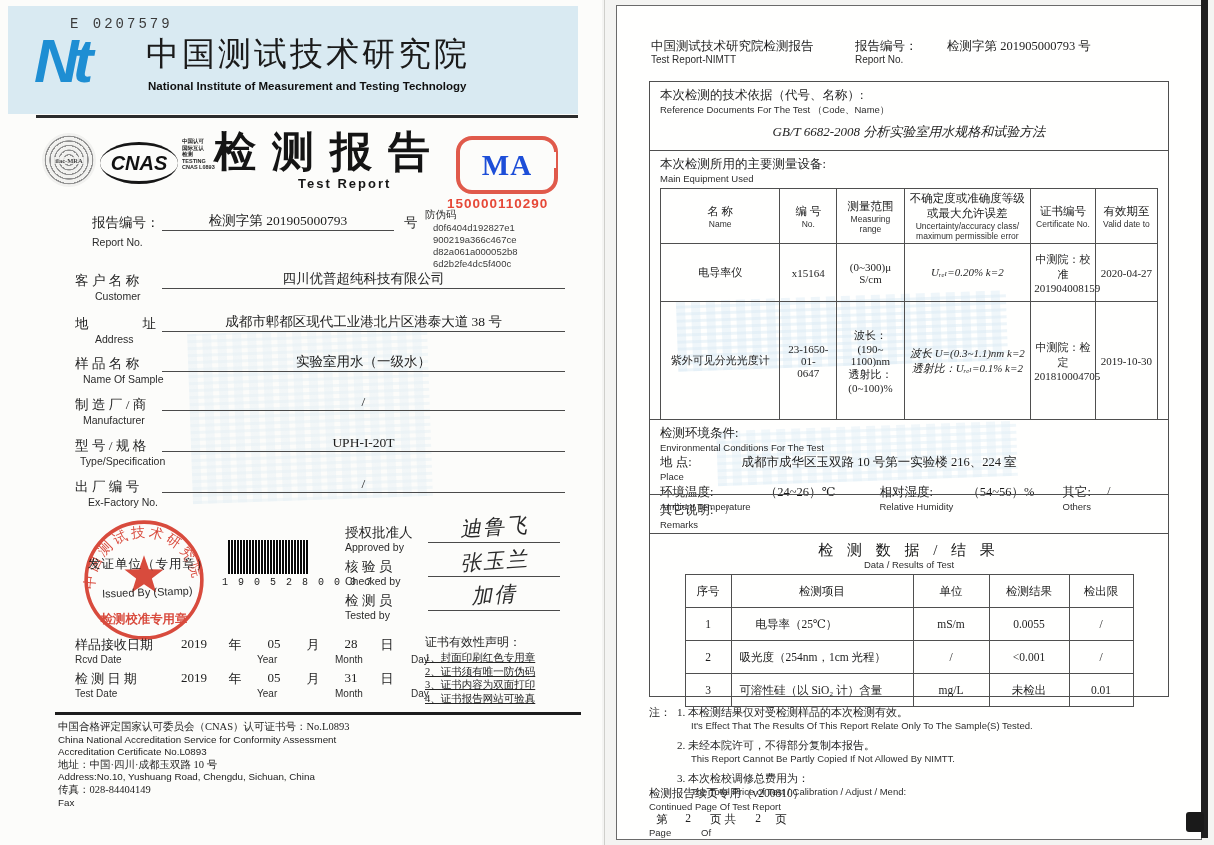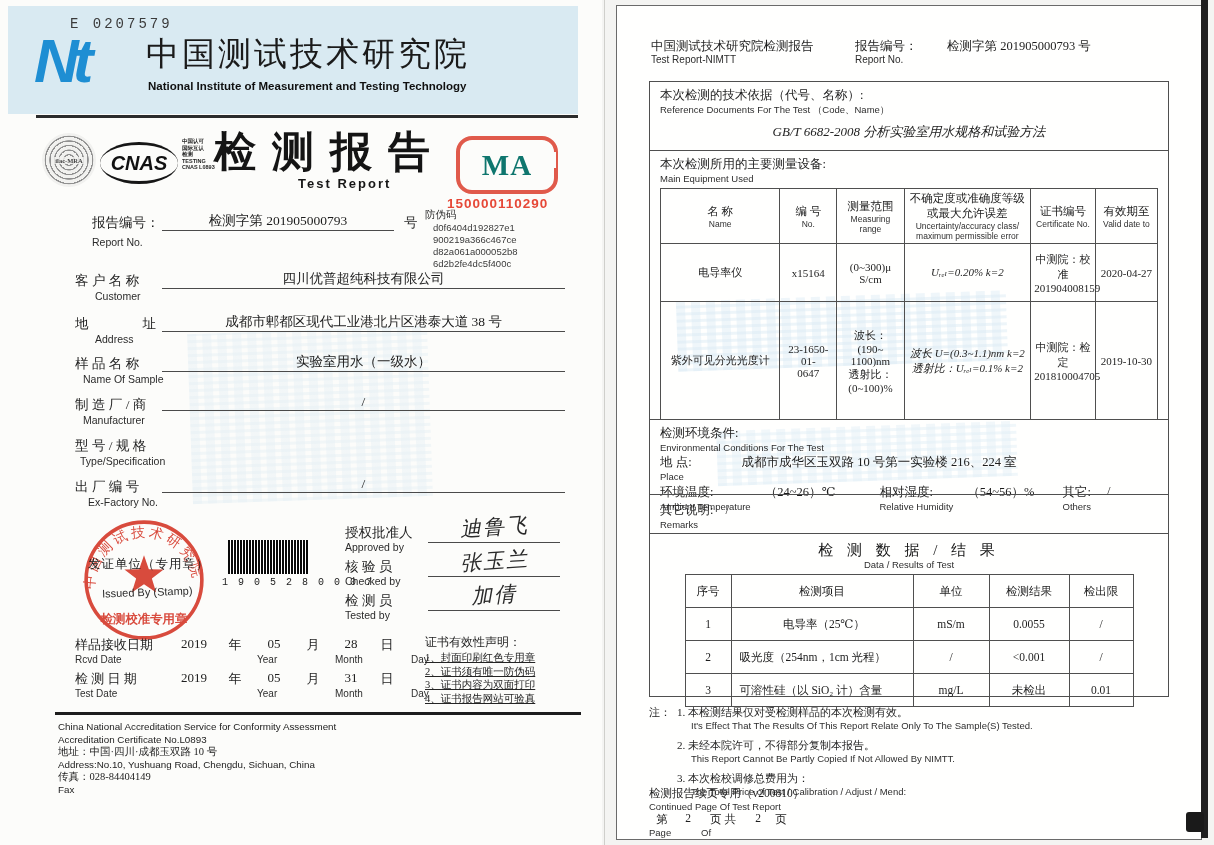--- a/index.html
+++ b/index.html
@@ -23,21 +23,21 @@
         display:flex;align-items:center;justify-content:center;}
   .ilac span{font-size:6.5px;font-weight:bold;color:#474747;background:#f1f1efcc;padding:0 1px;}
   .cnas-box{left:100px;top:142px;width:78px;height:36px;border-top:3.5px solid #161616;border-bottom:3.5px solid #161616;
             border-radius:50%;display:flex;align-items:center;justify-content:center;}
   .cnas-box span{font-size:20px;font-weight:900;font-style:italic;letter-spacing:0px;color:#111;}
   .cnas-side{left:182px;top:138px;font-size:5.5px;line-height:6.5px;font-weight:bold;color:#262626;}
   .rpt-title{left:214px;top:124px;font-size:42px;font-weight:600;letter-spacing:16px;color:#141414;}
   .rpt-title-en{left:298px;top:176px;font-size:13px;font-weight:bold;color:#161616;letter-spacing:2px;}
   .cma{left:456px;top:136px;width:94px;height:50px;border:4px solid #e05a4b;border-radius:16px;
        display:flex;align-items:center;justify-content:center;}
-  .cma span{font-size:29px;font-weight:900;color:#0f766e;letter-spacing:1px;}
+  .cma span{font-size:29px;font-weight:900;color:#1d4ed8;letter-spacing:1px;}
   .cma-notch{left:548px;top:152px;width:8px;height:16px;background:#fcfcfa;}
   .cma-no{left:447px;top:196px;font-size:13.5px;font-weight:bold;color:#e64837;letter-spacing:1px;}
   .lbl-cn{font-size:13.5px;color:#1f1f1f;}
   .lbl-en{font-size:10.5px;color:#2b2b2b;}
   .fline{border-bottom:1px solid #4a4a4a;text-align:center;font-size:13.5px;color:#1c1c1c;}
   .antifake{left:425px;top:208px;font-size:10.5px;color:#333;}
   .antifake .code{font-size:9.5px;line-height:12px;color:#3a3a3a;padding-left:8px;
                   font-family:"Liberation Sans","DejaVu Sans",sans-serif;}
   .sig-line{border-bottom:1px solid #4a4a4a;}
   .sig{font-size:21px;color:#2a2a2a;font-style:italic;transform:rotate(-4deg);letter-spacing:2px;}
@@ -145,20 +145,21 @@
     <div class="abs lbl-cn" style="left:75px;top:355px;">样 品 名 称</div>
     <div class="abs lbl-en sans" style="left:83px;top:373px;">Name Of Sample</div>
     <div class="abs fline" style="left:162px;top:353px;width:403px;">实验室用水（一级水）</div>
 
     <div class="abs lbl-cn" style="left:75px;top:396px;">制 造 厂 / 商</div>
     <div class="abs lbl-en sans" style="left:83px;top:414px;">Manufacturer</div>
     <div class="abs fline" style="left:162px;top:394px;width:403px;">/</div>
 
     <div class="abs lbl-cn" style="left:75px;top:437px;">型 号 / 规 格</div>
     <div class="abs lbl-en sans" style="left:80px;top:455px;">Type/Specification</div>
+    <div class="abs fline" style="left:162px;top:435px;width:403px;">UPH-I-20T</div>
 
     <div class="abs lbl-cn" style="left:75px;top:478px;">出 厂 编 号</div>
     <div class="abs lbl-en sans" style="left:88px;top:496px;">Ex-Factory No.</div>
     <div class="abs fline" style="left:162px;top:476px;width:403px;">/</div>
 
     <svg class="abs" style="left:82px;top:518px;opacity:.92;" width="124" height="124" viewBox="0 0 120 120">
       <circle cx="60" cy="60" r="56" fill="none" stroke="#d63c2e" stroke-width="3.5"></circle>
       <polygon fill="#d63c2e" points="60,36 64.7,49.5 79,49.8 67.6,58.5 71.8,72.2 60,64 48.2,72.2 52.4,58.5 41,49.8 55.3,49.5"></polygon>
       <defs>
           <path id="arcTop" d="M 13 76 A 48 48 0 1 1 107 76" fill="none"></path>
@@ -237,20 +238,21 @@
       <div class="t">证书有效性声明：</div>
       <div class="i">1、封面印刷红色专用章</div>
       <div class="i">2、证书须有唯一防伪码</div>
       <div class="i">3、证书内容为双面打印</div>
       <div class="i">4、证书报告网站可验真</div>
     </div>
 
     <div class="abs divider"></div>
 
     <div class="abs f1col" style="left:58px;top:721px;width:338px;">
+      <div>中国合格评定国家认可委员会（CNAS）认可证书号：No.L0893</div>
       <div class="e">China National Accreditation Service for Conformity Assessment</div>
       <div class="e">Accreditation Certificate No.L0893</div>
       <div>地址：中国·四川·成都玉双路 10 号</div>
       <div class="e">Address:No.10, Yushuang Road, Chengdu, Sichuan, China</div>
       <div>传真：028-84404149</div>
       <div class="e">Fax</div>
     </div>
   </div>
 
   <div class="seam"></div>
@@ -392,21 +394,21 @@
           <tbody>
               <tr>
             <th>序号</th>
             <th>检测项目</th>
             <th>单位</th>
             <th>检测结果</th>
             <th>检出限</th>
           </tr>
           <tr>
             <td>1</td>
-            <td style="text-align:center;padding-left:8px;">电导率（25℃）</td>
+            <td style="text-align:left;padding-left:24px;">电导率（25℃）</td>
             <td>mS/m</td>
             <td>0.0055</td>
             <td>/</td>
           </tr>
           <tr>
             <td>2</td>
             <td style="text-align:left;padding-left:8px;">吸光度（254nm，1cm 光程）</td>
             <td>/</td>
             <td>&lt;0.001</td>
             <td>/</td>

